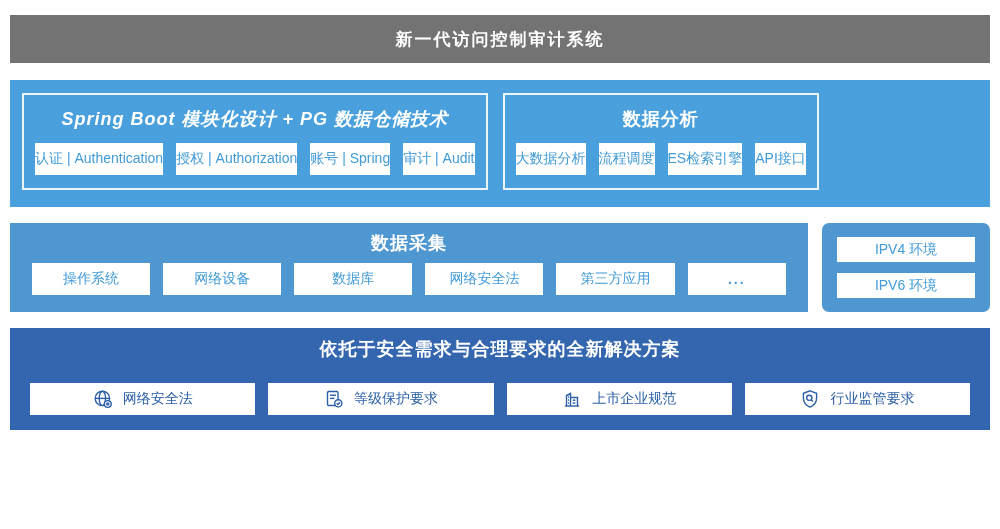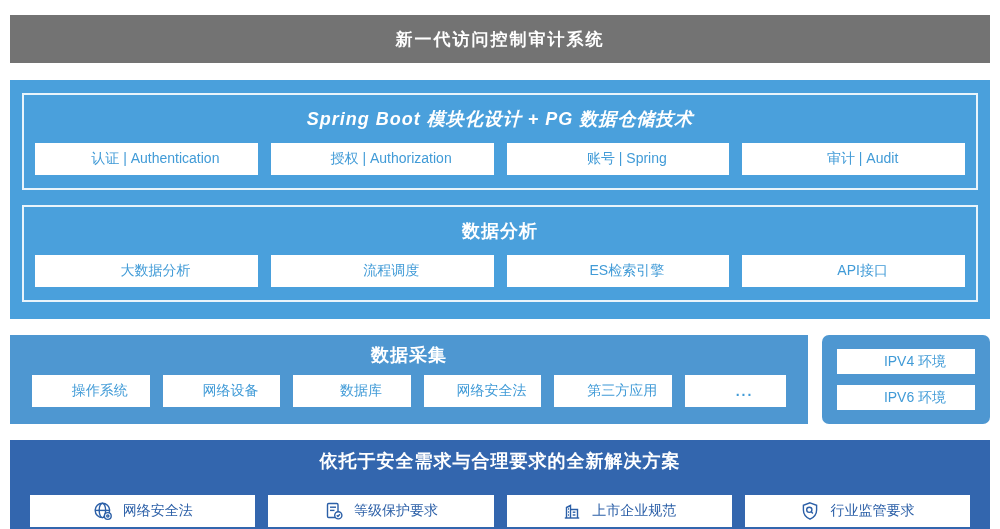--- a/index.html
+++ b/index.html
@@ -17,38 +17,38 @@
     display:flex; align-items:center; justify-content:center;
     color:#ffffff; font-size:17px; font-weight:bold; letter-spacing:2px;
     margin-bottom:17px;
   }
 
   
   .platform {
     background:#4aa0dc;
     padding:13px 12px 17px 12px;
     margin-bottom:16px;
-    display:flex; flex-direction:column; gap:15px;
+    display:flex; flex-direction:row; gap:15px;
   }
   .inner-box {
     border:2px solid rgba(255,255,255,0.88);
     padding:8px 11px 13px 11px;
   }
   .inner-title {
     color:#ffffff; text-align:center;
     font-size:18px; font-weight:bold; letter-spacing:1px;
     margin:5px 0 13px 0; line-height:22px;
   }
   .italic { font-style:italic; }
 
   .row { display:flex; gap:13px; }
   .wbox {
     background:#ffffff; height:32px; flex:1;
     display:flex; align-items:center; justify-content:center;
-    font-size:14px; color:#419bd7; white-space:nowrap;padding-left:18px;
+    font-size:14px; color:#419bd7; white-space:nowrap;
   }
 
   
   .mid-row { display:flex; gap:14px; margin-bottom:16px; }
   .collect {
     flex:1; background:#4e97d1;
     padding:9px 22px 16px 22px;
   }
   .collect .inner-title { margin:0 0 9px 0; }
   .collect .wbox { flex:1.2; }

